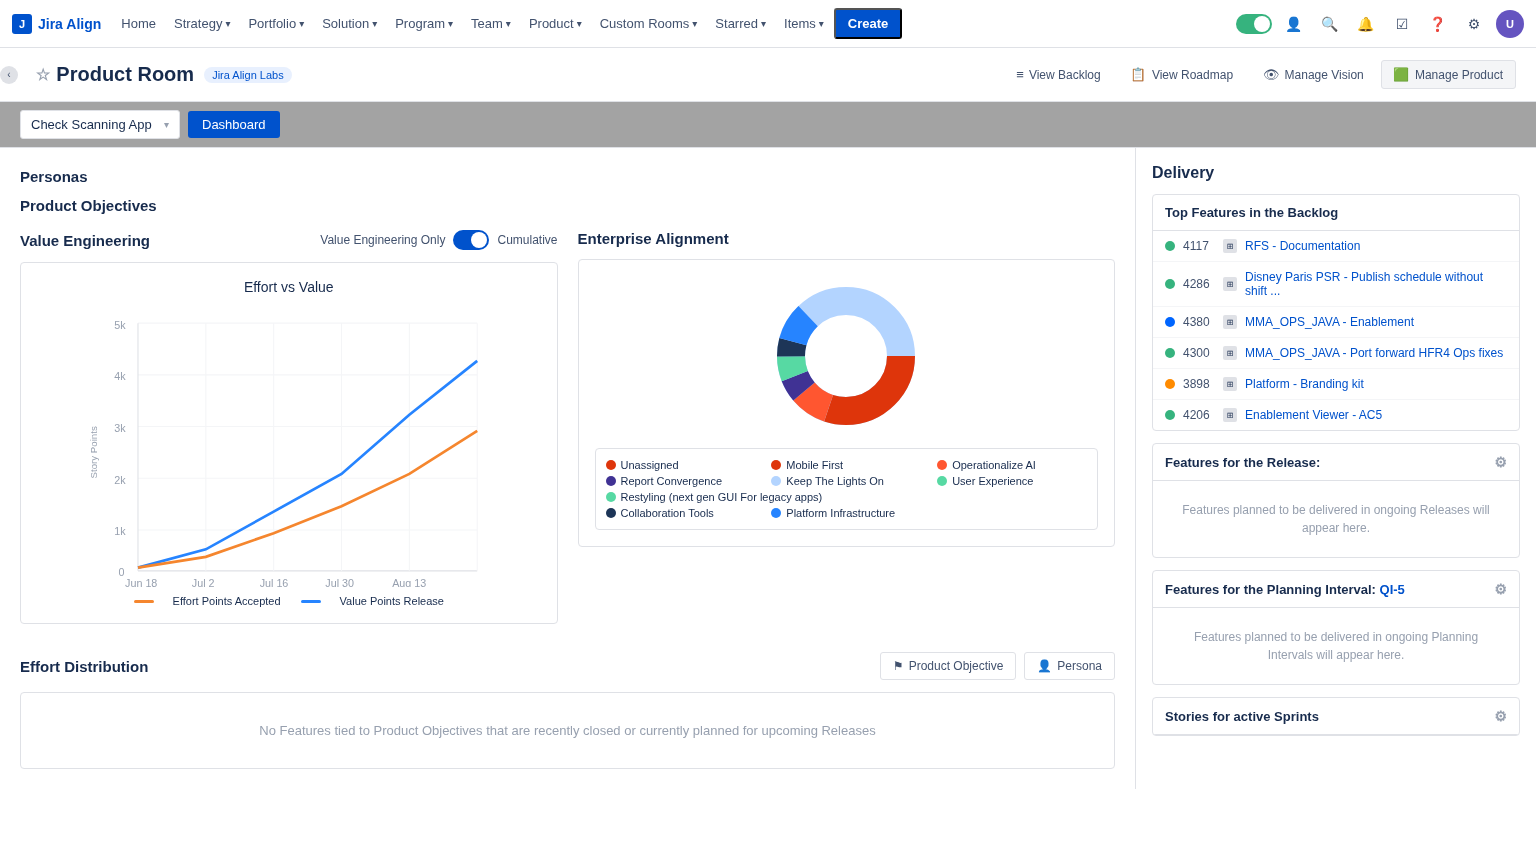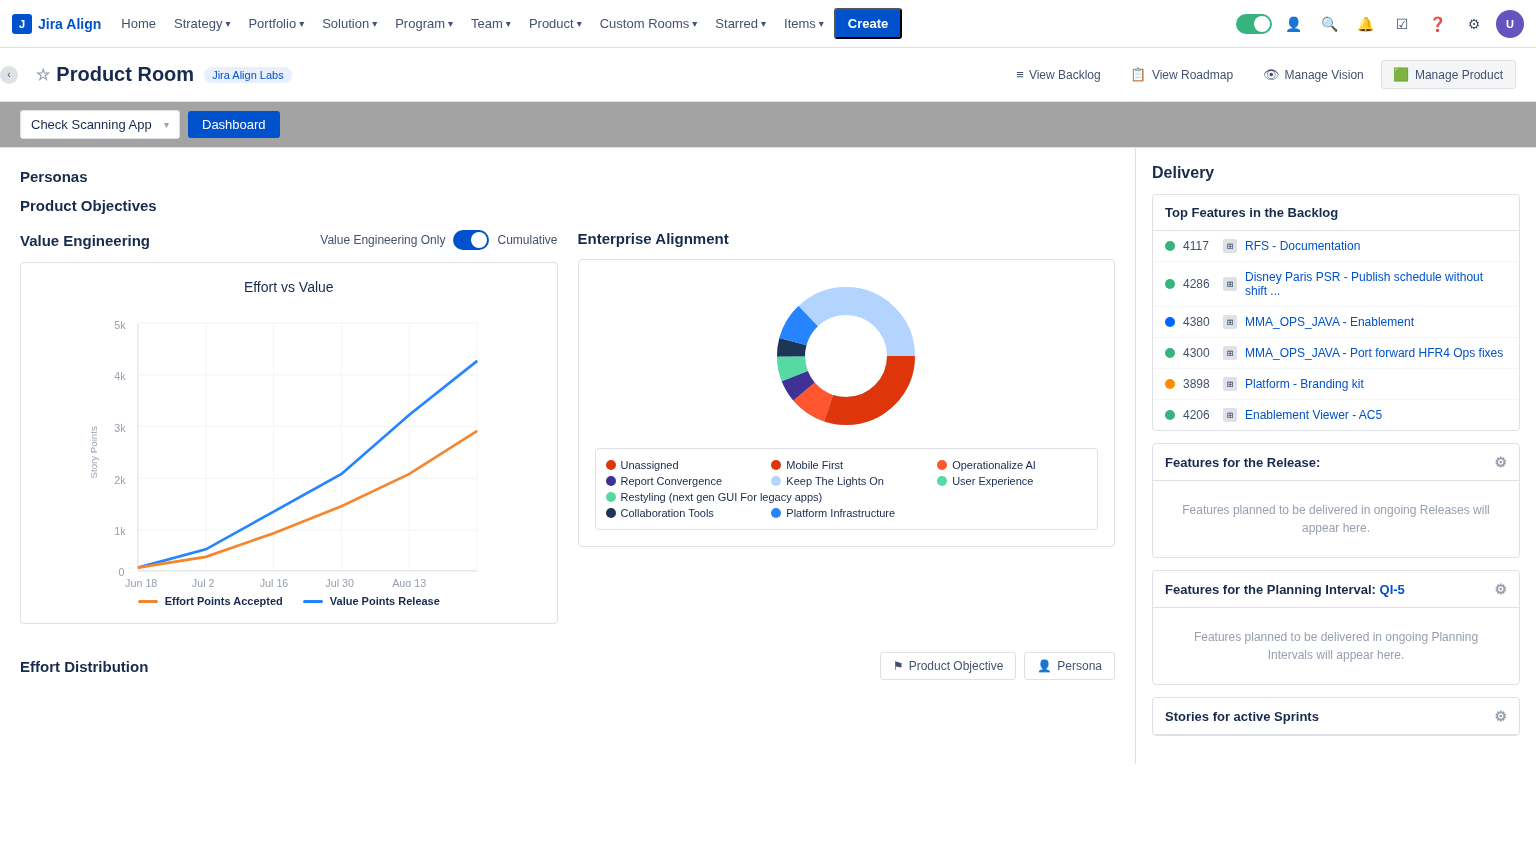--- a/index.html
+++ b/index.html
@@ -192,21 +192,21 @@
       position: relative; height: 280px;
     }
     .chart-svg {
       width: 100%; height: 100%;
     }
     .chart-legend {
       display: flex; align-items: center; gap: 20px;
       justify-content: center; margin-top: 8px; font-size: 11px;
     }
     .legend-item {
-      display: flex; align-items: center; gap: 7px; font-weight: bold;
+      display: flex; align-items: center; gap: 19px;
     }
     .legend-dot {
       width: 20px; height: 3px; border-radius: 2px;
     }
 
     
     .enterprise-container {
       border: 1px solid #dfe1e6; border-radius: 4px;
       padding: 16px; background: #fff; margin-bottom: 20px;
     }
@@ -554,20 +554,23 @@
             <button class="effort-btn">
               <span>⚑</span>
               <span>Product Objective</span>
             </button>
             <button class="effort-btn">
               <span>👤</span>
               <span>Persona</span>
             </button>
           </div>
         </div>
+        <div class="empty-state">
+          <span>No Features tied to Product Objectives that are recently closed or currently planned for upcoming Releases</span>
+        </div>
       </div>
     </div>
 
     <div class="right-panel">
       <div class="delivery-title">Delivery</div>
 
       <div class="card">
         <div class="card-header">
           <span>Top Features in the Backlog</span>
         </div>

